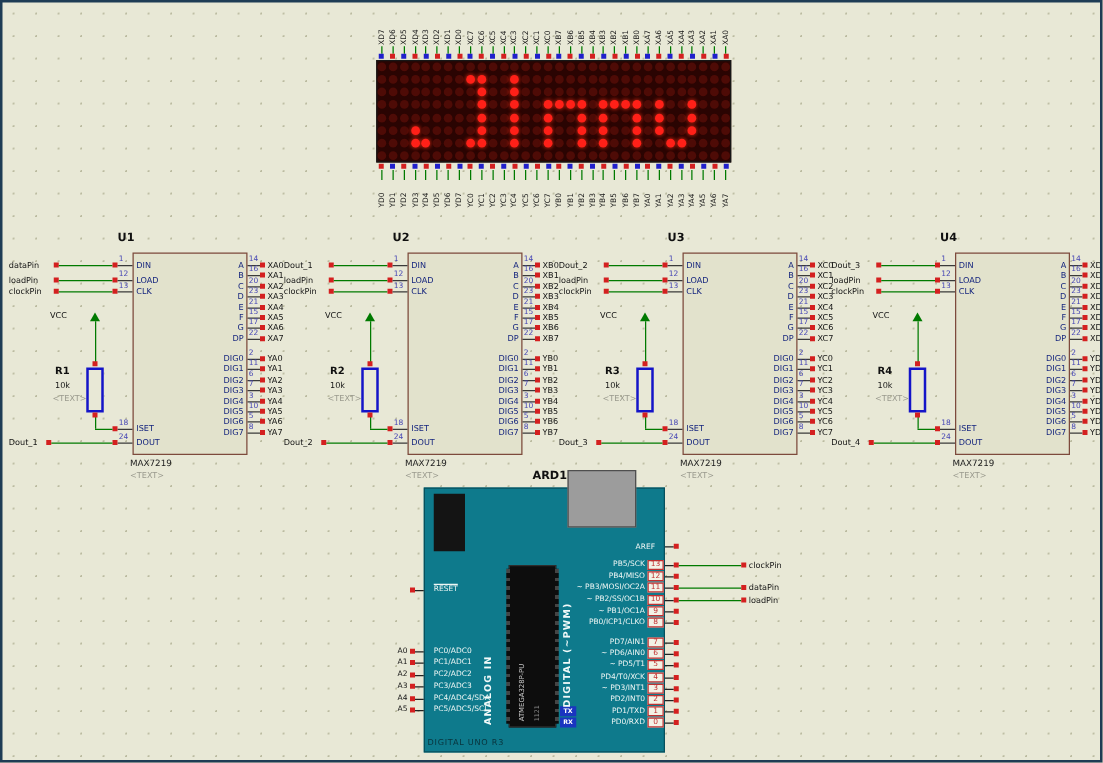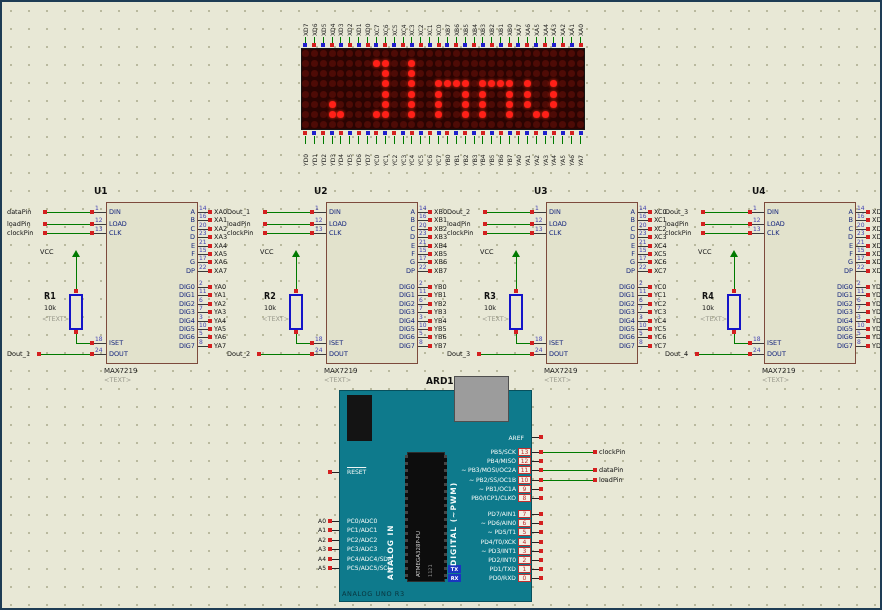--- a/index.html
+++ b/index.html
@@ -1119,14 +1119,14 @@
     <div class="ext-label" style="left: 306px; top: 552.6px; width: 18px; text-align: right;">A4</div>
     <div class="wlabel" style="left: 345px; top: 562px;">PC5/ADC5/SCL</div>
     <div class="pin-stub dark" style="left: 330px; top: 566px; width: 7px;"></div>
     <div class="sq sq-red" style="left: 326px; top: 564px;"></div>
     <div class="ext-label" style="left: 306px; top: 562px; width: 18px; text-align: right;">A5</div>
     <div class="vtext" style="left: 384px; top: 500px; height: 78px;">ANALOG IN</div>
     <div class="vtext" style="left: 447px; top: 446px; height: 118px;">DIGITAL (~PWM)</div>
     <div class="mcu" style="left: 405px; top: 450px; width: 38px; height: 130px;"></div>
     <div class="mcu-text" style="left: 413px; top: 455px; height: 120px;">ATMEGA328P-PU</div>
     <div class="mcu-text dim" style="left: 425px; top: 455px; height: 120px;">1121</div>
-    <div class="board-label" style="left: 340px; top: 588px;">ANALOG UNO R3</div>
+    <div class="board-label" style="left: 340px; top: 588px;">DIGITAL UNO R3</div>
   </div>
 
 </body></html>

